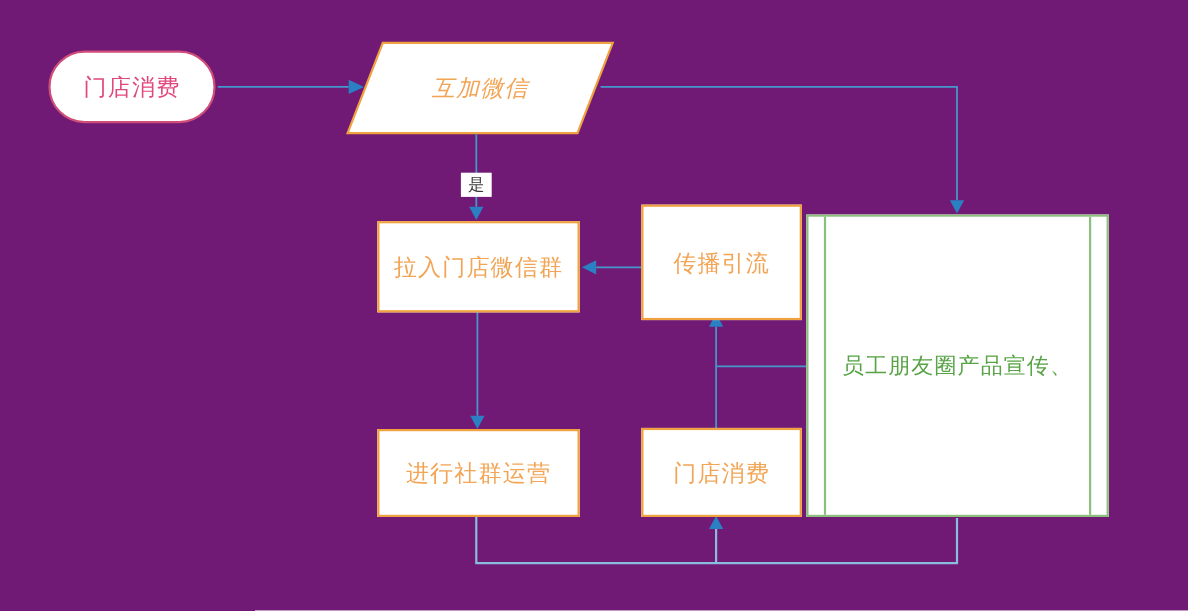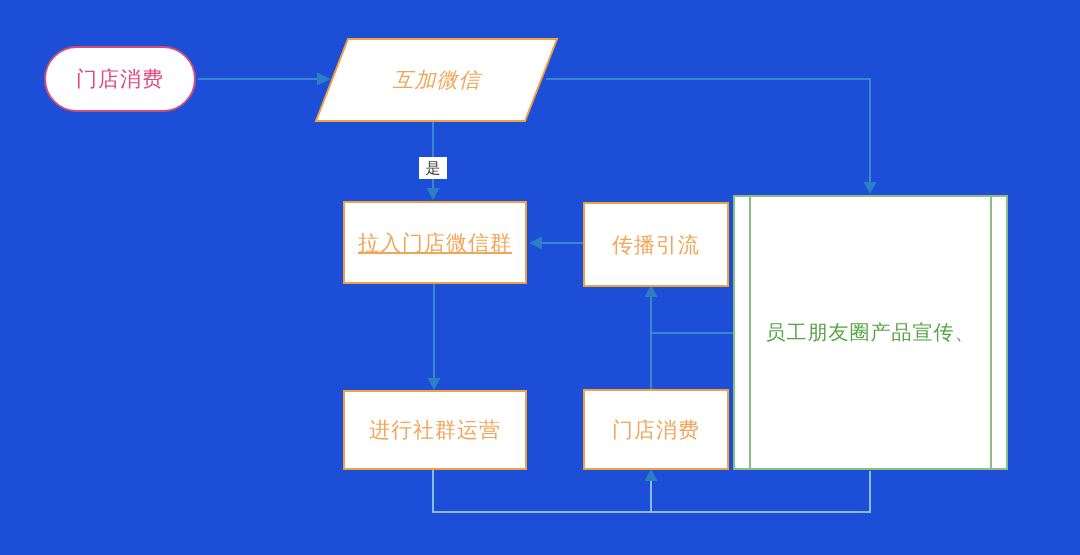--- a/index.html
+++ b/index.html
@@ -4,21 +4,21 @@
 <style>
   * { margin: 0; padding: 0; box-sizing: border-box; }
   html, body { background: #ffffff; }
   body {
     font-family: "DejaVu Sans", "Liberation Sans", sans-serif;
   }
   .canvas {
     position: relative;
     width: 1080px;
     height: 555px;
-    background: #1d4ed8;
+    background: #701a75;
     overflow: hidden;
     padding-left: 28px;
   }
   .edges-svg {
     position: absolute;
     left: 0; top: 0;
     width: 1080px; height: 555px;
   }
   .node {
     position: absolute;
@@ -36,22 +36,22 @@
     color: #e0497e;
     font-size: 21px;
     letter-spacing: 1px;
   }
   .node-rect {
     border: 2px solid #f0a240;
     color: #f2a556;
     font-size: 21px;
     letter-spacing: 1px;
   }
-  .node-join     { left: 343px; top: 201px; width: 184px; height: 83px; text-decoration: underline; }
-  .node-spread   { left: 583px; top: 202px; width: 146px; height: 85px; }
+  .node-join     { left: 343px; top: 201px; width: 184px; height: 83px; }
+  .node-spread   { left: 583px; top: 186px; width: 146px; height: 105px; }
   .node-community{ left: 343px; top: 390px; width: 184px; height: 80px; }
   .node-repurch  { left: 583px; top: 389px; width: 146px; height: 81px; }
   .node-parallelogram-text {
     position: absolute;
     left: 316px; top: 39px;
     width: 241px; height: 82px;
     display: flex; align-items: center; justify-content: center;
     color: #f2a556;
     font-size: 21px;
     letter-spacing: 1px;

